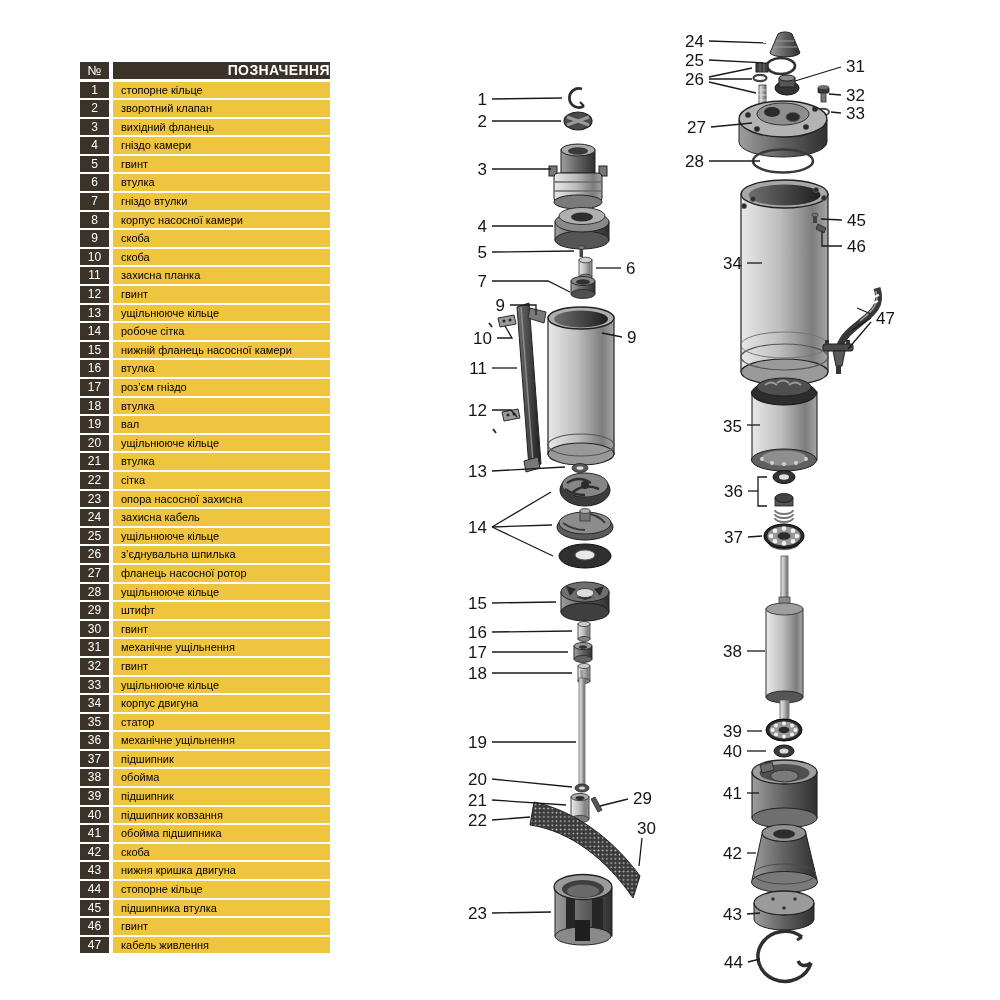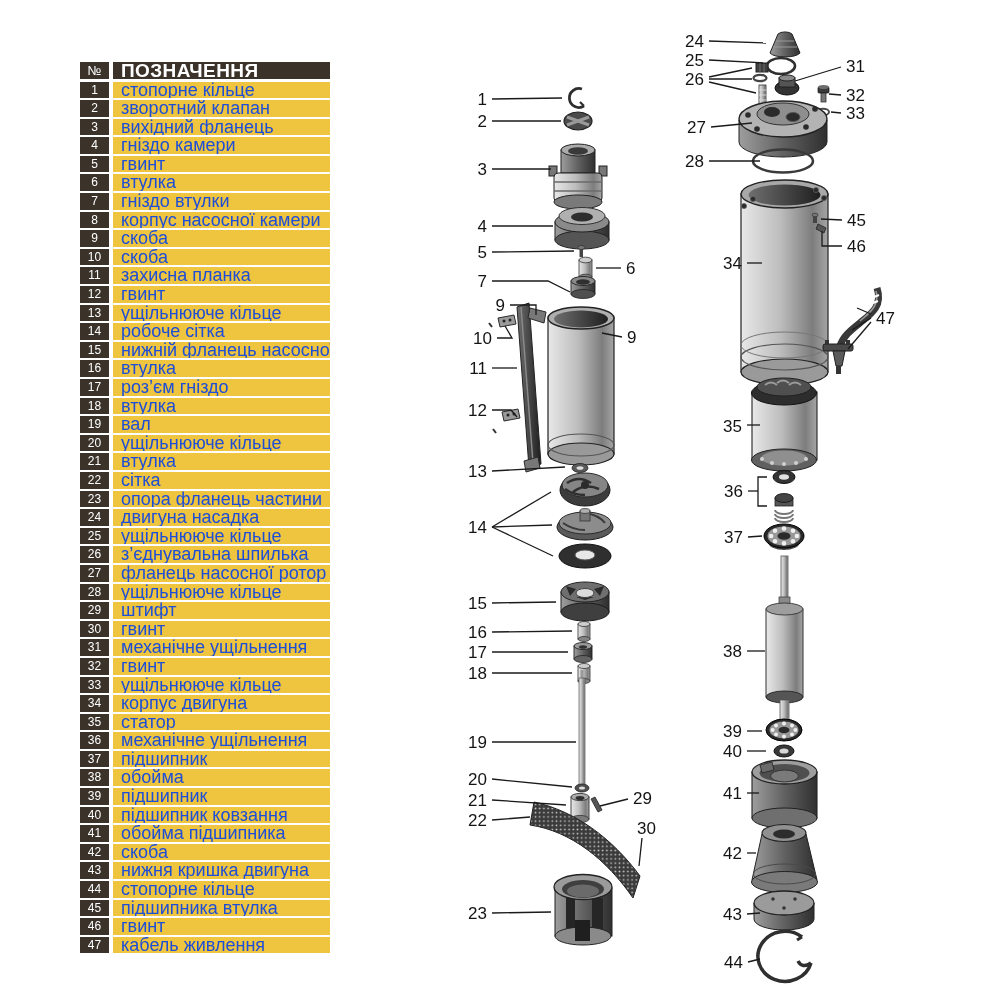--- a/index.html
+++ b/index.html
@@ -6,24 +6,24 @@
   .page{position:relative;width:1000px;height:1000px;background:#fff;overflow:hidden;
         font-family:"Liberation Sans",sans-serif;}
   
   .parts-table{position:absolute;left:80px;top:62px;width:250px;}
   .t-head{display:flex;height:17px;margin-bottom:2.5px;}
   .t-row{display:flex;height:16.6px;margin-bottom:2px;}
   .cell{box-sizing:border-box;}
   .cell.num{width:29px;margin-right:4px;text-align:center;font-size:12px;line-height:16.8px;
             color:#fff;background:#3b332a;}
   .t-head .cell.num{line-height:17px;font-size:13px;}
-  .cell.name{flex:1;padding-left:8px;font-size:18px;line-height:16.8px;color:#1d4ed8;
+  .cell.name{flex:1;padding-left:8px;font-size:11px;line-height:16.8px;color:#000000;
              background:#efc43e;white-space:nowrap;overflow:hidden;}
-  .t-head .cell.name{background:#3b332a;color:#fff;font-weight:bold;font-size:19px;
-             line-height:17px;letter-spacing:.4px;}
+  .t-head .cell.name{background:#3b332a;color:#fff;font-weight:bold;font-size:14px;
+             line-height:17px;letter-spacing:.4px;text-align:right;}
   
   svg.diagram{position:absolute;left:0;top:0;}
   .callout{font-family:"Liberation Sans",sans-serif;font-size:17px;fill:#141414;}
   .leader{fill:none;stroke:#1a1a1a;stroke-width:1.3;}
 </style>
 </head>
 <body>
 
 <div class="page">
 
@@ -138,26 +138,26 @@
       <div class="cell name">втулка</div>
     </div>
 
     <div class="t-row">
       <div class="cell num">22</div>
       <div class="cell name">сітка</div>
     </div>
 
     <div class="t-row">
       <div class="cell num">23</div>
-      <div class="cell name">опора фланець частини</div>
+      <div class="cell name">опора насосної захисна</div>
     </div>
 
     <div class="t-row">
       <div class="cell num">24</div>
-      <div class="cell name">двигуна насадка</div>
+      <div class="cell name">захисна кабель</div>
     </div>
 
     <div class="t-row">
       <div class="cell num">25</div>
       <div class="cell name">ущільнююче кільце</div>
     </div>
 
     <div class="t-row">
       <div class="cell num">26</div>
       <div class="cell name">з’єднувальна шпилька</div>

